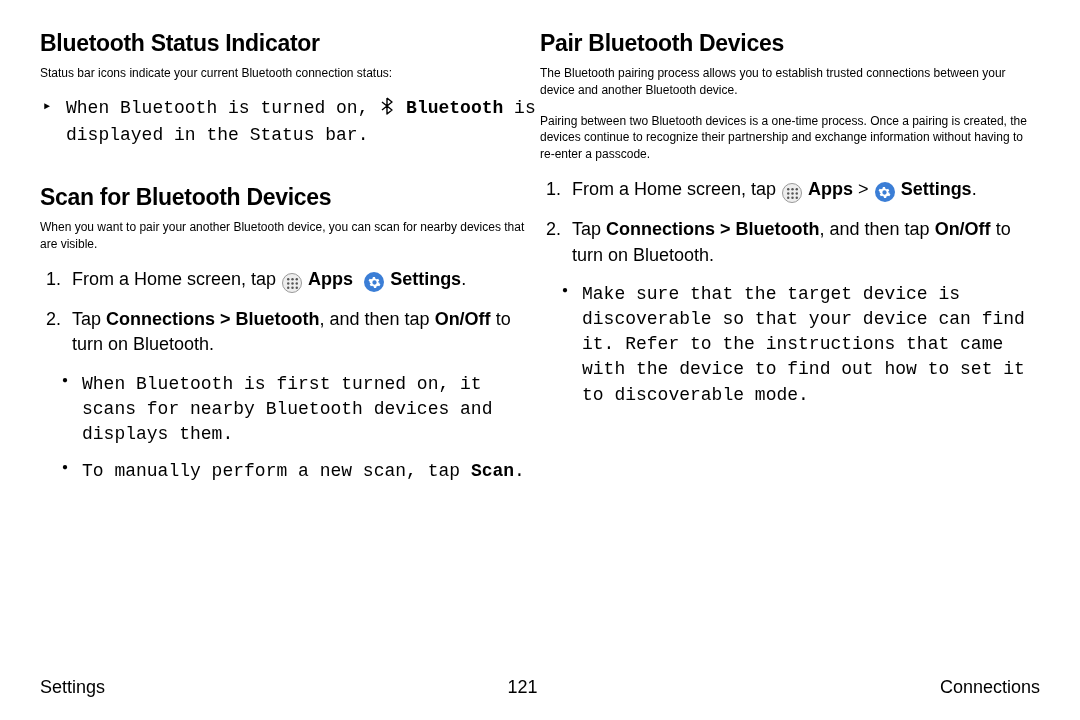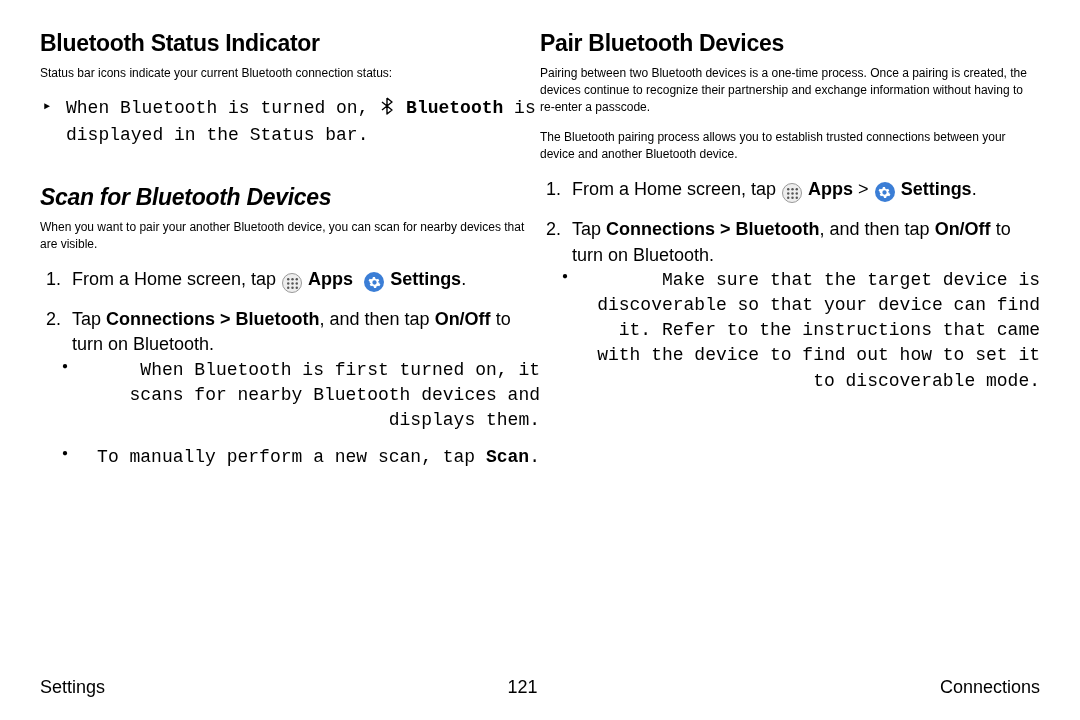--- a/index.html
+++ b/index.html
@@ -54,23 +54,23 @@
     list-style: decimal;
     padding-left: 26px;
   }
   ol > li {
     font-size: 18px;
     line-height: 1.4;
     margin-bottom: 14px;
     padding-left: 6px;
   }
   ol ul {
+    margin-top: 14px;
     margin-bottom: 0;
     padding-left: 10px;
-    text-align: right;
   }
   ol ul > li::before {
     content: "●";
     left: -20px;
     top: 2px;
     font-size: 10px;
   }
   .b { font-weight: 700; }
   .icon {
     display: inline-flex;
@@ -89,21 +89,21 @@
   .icon-apps svg { width: 11px; height: 11px; }
   .icon-settings {
     background: #3b7ed6;
   }
   .icon-settings svg { width: 13px; height: 13px; }
   .icon-bt {
     display: inline-block;
     vertical-align: -2px;
     margin: 0 1px;
   }
-  .section-gap { margin-top: 36px; font-style: italic; }
+  .section-gap { margin-top: 36px; }
   .footer {
     position: absolute;
     bottom: 22px;
     left: 40px;
     right: 40px;
     display: flex;
     justify-content: space-between;
     font-size: 18px;
   }
 </style>
@@ -153,22 +153,22 @@
           <li>
             <span>To manually perform a new scan, tap </span><span class="b">Scan</span><span>.</span>
           </li>
         </ul>
       </li>
     </ol>
   </div>
 
   <div class="col">
     <h2>Pair Bluetooth Devices</h2>
+    <p>The Bluetooth pairing process allows you to establish trusted connections between your device and another Bluetooth device.</p>
     <p>Pairing between two Bluetooth devices is a one-time process. Once a pairing is created, the devices continue to recognize their partnership and exchange information without having to re-enter a passcode.</p>
-    <p>The Bluetooth pairing process allows you to establish trusted connections between your device and another Bluetooth device.</p>
     <ol>
       <li>
         <span>From a Home screen, tap </span><span class="icon icon-apps">
             <svg viewBox="0 0 9 9">
               <g fill="#555">
                 <circle cx="1" cy="1" r="1"></circle>
                 <circle cx="4.5" cy="1" r="1"></circle>
                 <circle cx="8" cy="1" r="1"></circle>
                 <circle cx="1" cy="4.5" r="1"></circle>
                 <circle cx="4.5" cy="4.5" r="1"></circle>

